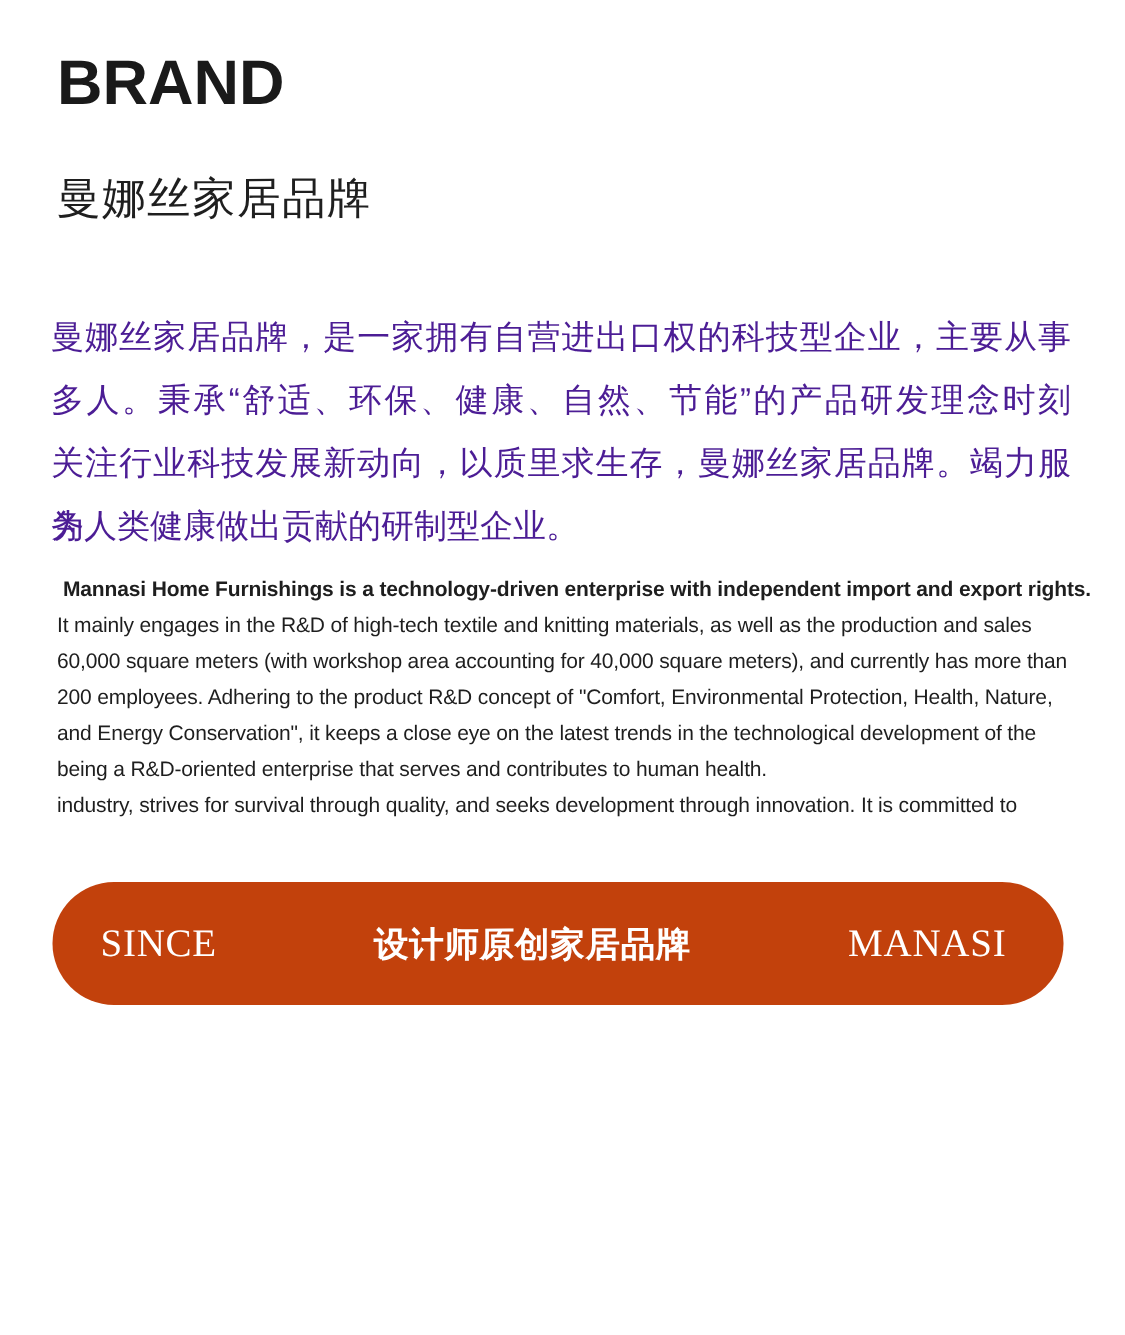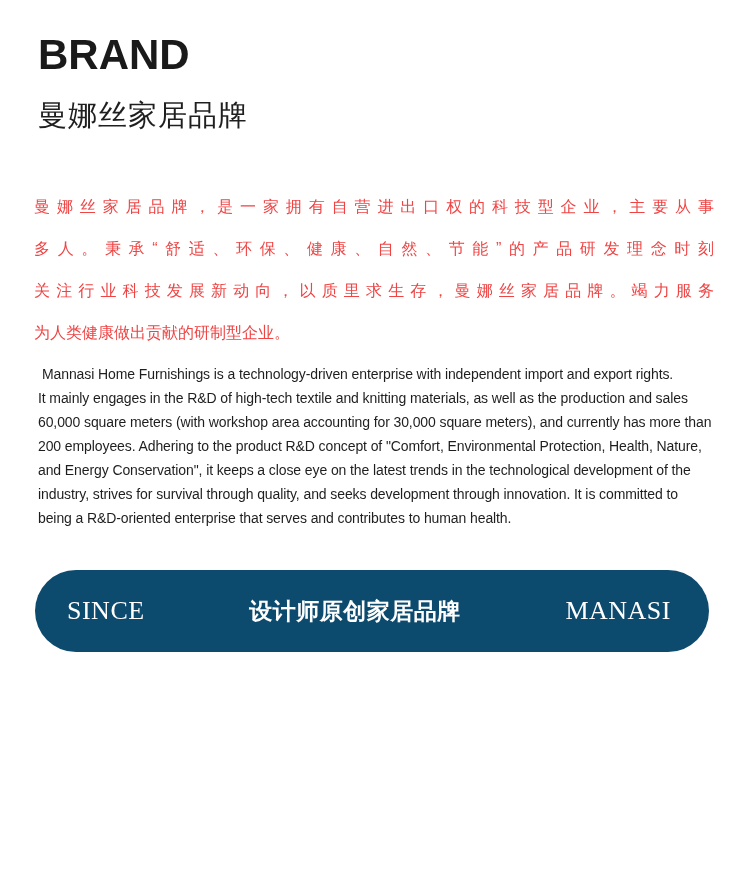--- a/index.html
+++ b/index.html
@@ -13,47 +13,47 @@
 
   .title {
     margin: 30px 16px 0 38px;
     font-size: 42px; line-height: 50px;
     font-weight: 700; color: #1a1a1a;
     letter-spacing: 0px;
   }
   .title-line { display: block; }
 
   .subtitle {
-    margin: 16px 0 0 38px;
+    margin: 34px 0 0 38px;
     font-size: 29px; line-height: 38px;
     font-weight: 400; color: #1f1f1f;
     letter-spacing: 1px;
   }
 
   .zh-para {
     margin: 52px 0 0 34px;
     width: 680px;
-    font-size: 16px; color: #ef4444;
+    font-size: 22px; color: #4c1d95;
   }
   .zh-line { height: 42px; line-height: 42px; }
   .zh-line.just { text-align: justify; text-align-last: justify; }
 
   .en-para {
     margin: 8px 0 0 38px;
     width: 686px;
     font-size: 14px; line-height: 24px;
     color: #1e1e1e; letter-spacing: -0.1px;
   }
   .en-line { white-space: nowrap; }
-  .en-line:first-child { text-indent: 4px; }
+  .en-line:first-child { text-indent: 4px; font-weight: bold; }
 
   .banner {
     margin: 40px 0 0 35px;
     width: 674px; height: 82px;
-    background: #0c4a6e;
+    background: #c2410c;
     border-radius: 41px;
     display: flex; align-items: center; justify-content: space-between;
     padding: 0 38px 0 32px;
     color: #ffffff;
   }
   .banner-side {
     font-family: "Liberation Serif", serif;
     font-size: 26px; letter-spacing: 0.5px;
   }
   .banner-center {
@@ -75,25 +75,25 @@
   <div class="zh-para">
     <div class="zh-line just">曼娜丝家居品牌，是一家拥有自营进出口权的科技型企业，主要从事</div>
     <div class="zh-line just">多人。秉承“舒适、环保、健康、自然、节能”的产品研发理念时刻</div>
     <div class="zh-line just">关注行业科技发展新动向，以质里求生存，曼娜丝家居品牌。竭力服务</div>
     <div class="zh-line">为人类健康做出贡献的研制型企业。</div>
   </div>
 
   <div class="en-para">
     <div class="en-line">Mannasi Home Furnishings is a technology-driven enterprise with independent import and export rights.</div>
     <div class="en-line">It mainly engages in the R&amp;D of high-tech textile and knitting materials, as well as the production and sales</div>
-    <div class="en-line">60,000 square meters (with workshop area accounting for 30,000 square meters), and currently has more than</div>
+    <div class="en-line">60,000 square meters (with workshop area accounting for 40,000 square meters), and currently has more than</div>
     <div class="en-line">200 employees. Adhering to the product R&amp;D concept of "Comfort, Environmental Protection, Health, Nature,</div>
     <div class="en-line">and Energy Conservation", it keeps a close eye on the latest trends in the technological development of the</div>
+    <div class="en-line">being a R&amp;D-oriented enterprise that serves and contributes to human health.</div>
     <div class="en-line">industry, strives for survival through quality, and seeks development through innovation. It is committed to</div>
-    <div class="en-line">being a R&amp;D-oriented enterprise that serves and contributes to human health.</div>
   </div>
 
   <div class="banner">
     <span class="banner-side">SINCE</span>
     <span class="banner-center">设计师原创家居品牌</span>
     <span class="banner-side">MANASI</span>
   </div>
 
 </div>
 

